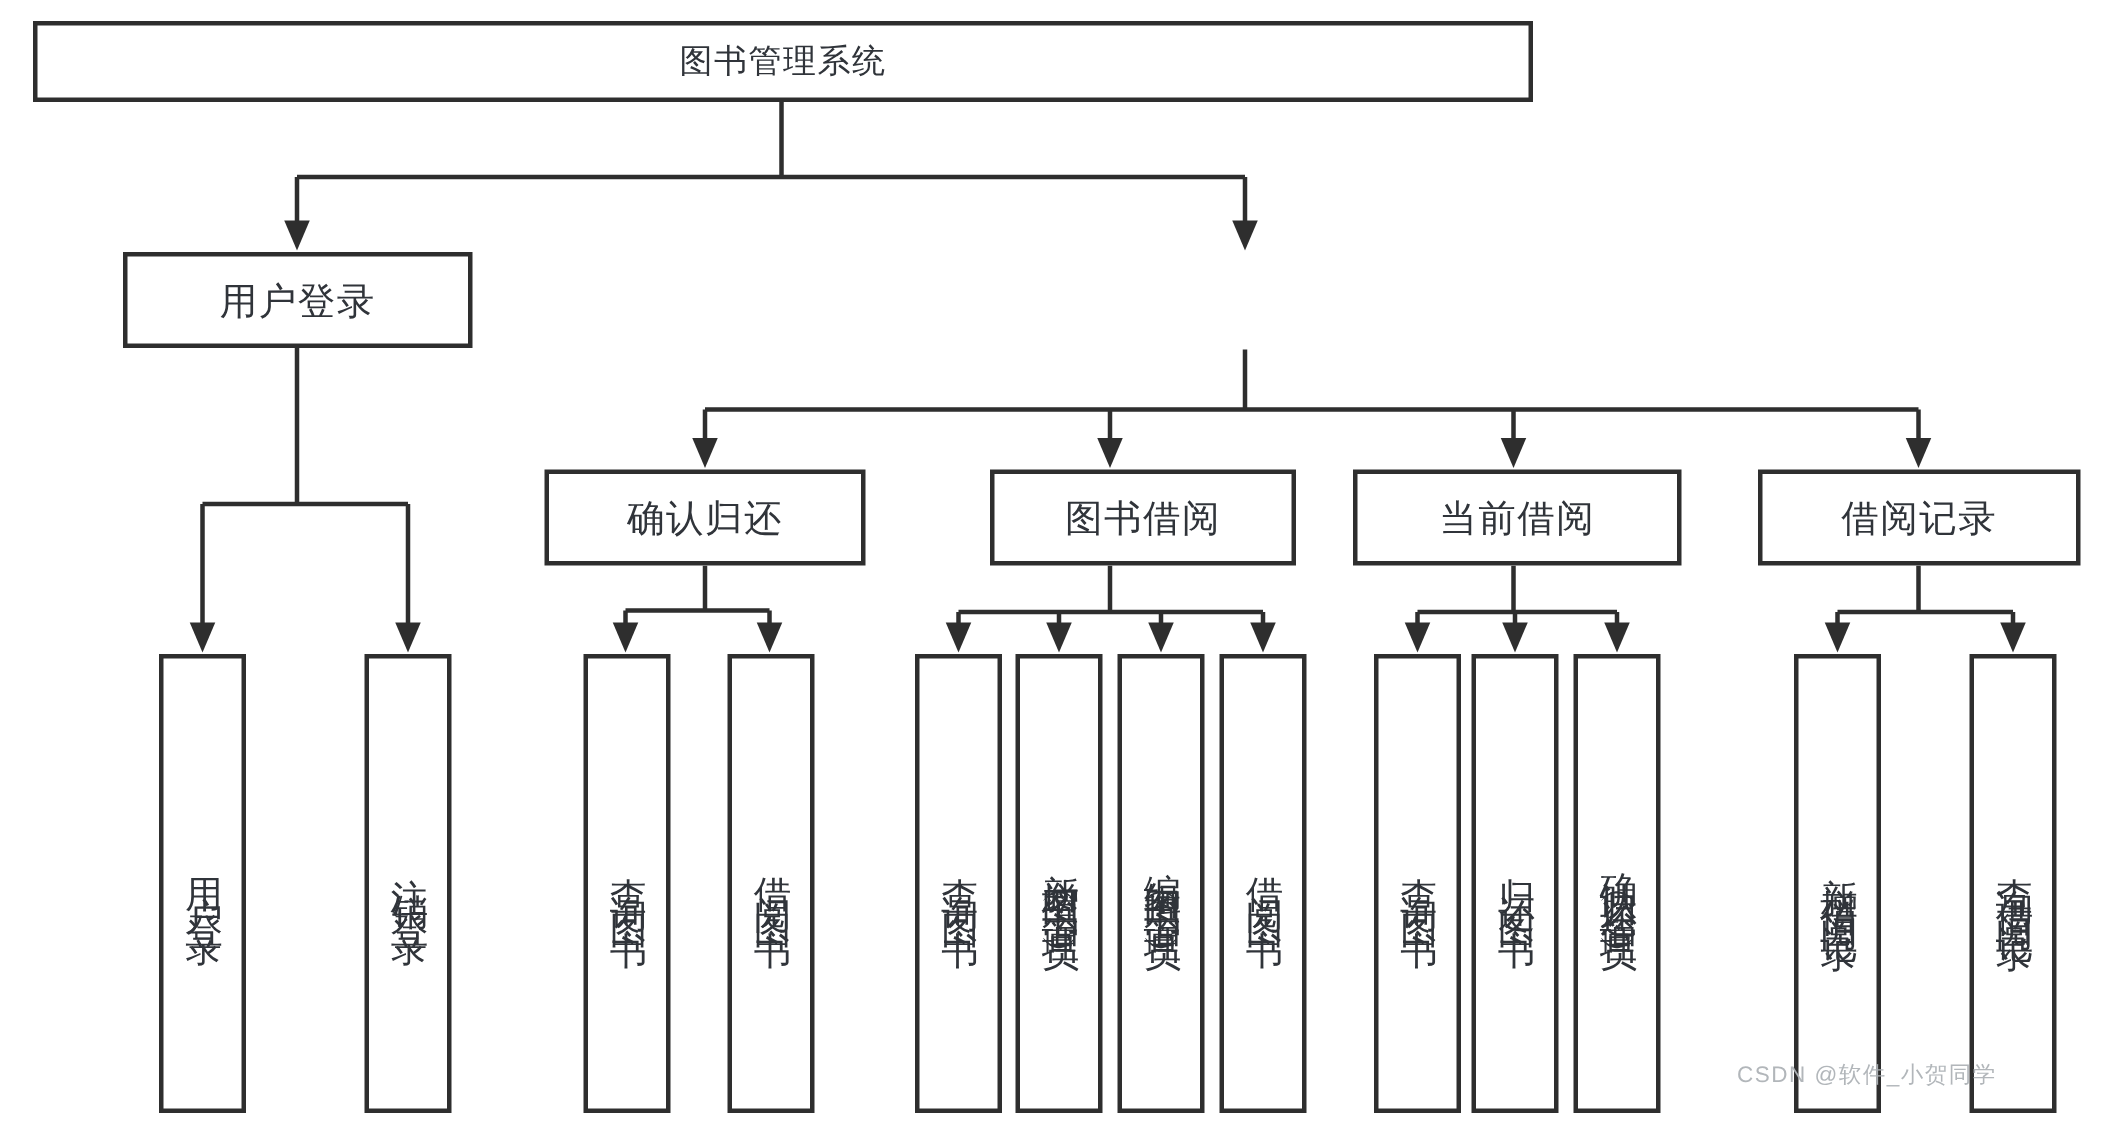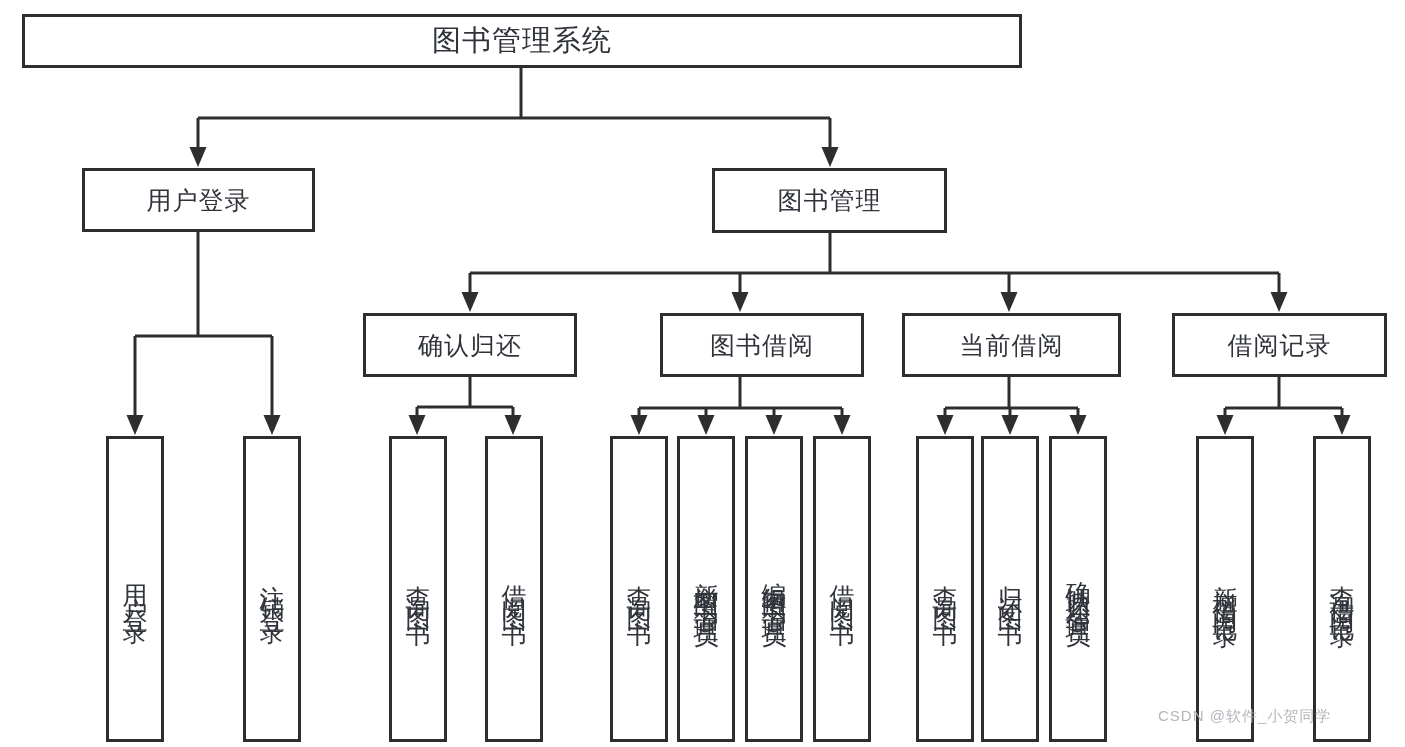--- a/index.html
+++ b/index.html
@@ -25,21 +25,21 @@
     background:#fff;
     display:flex;align-items:center;justify-content:center;
     z-index:2;
   }
   .box.h .label{
     font-size:25px;
     color:var(--text);
     letter-spacing:1px;
     white-space:nowrap;
   }
-  .box.root .label{font-size:29px;}
+  .box.root .label{font-size:22px;}
   .box.leaf{top:436px;height:306px;width:58px;}
   .box.leaf .label{
     writing-mode:vertical-rl;
     text-orientation:mixed;
     font-size:25px;
     line-height:1;
     letter-spacing:12px;
     color:var(--text);
   }
   .box.leaf.l6 .label{letter-spacing:8px;}
@@ -103,23 +103,20 @@
     </g>
   </svg>
 
   <div class="box h root" style="left:22px;top:14px;width:1000px;height:54px">
     <span class="label">图书管理系统</span>
   </div>
 
   <div class="box h" style="left:82px;top:168px;width:233px;height:64px">
     <span class="label">用户登录</span>
   </div>
-  <div class="box h" style="left:712px;top:168px;width:235px;height:65px">
-    <span class="label">图书管理</span>
-  </div>
 
   <div class="box h" style="left:363px;top:313px;width:214px;height:64px">
     <span class="label">确认归还</span>
   </div>
   <div class="box h" style="left:660px;top:313px;width:204px;height:64px">
     <span class="label">图书借阅</span>
   </div>
   <div class="box h" style="left:902px;top:313px;width:219px;height:64px">
     <span class="label">当前借阅</span>
   </div>

